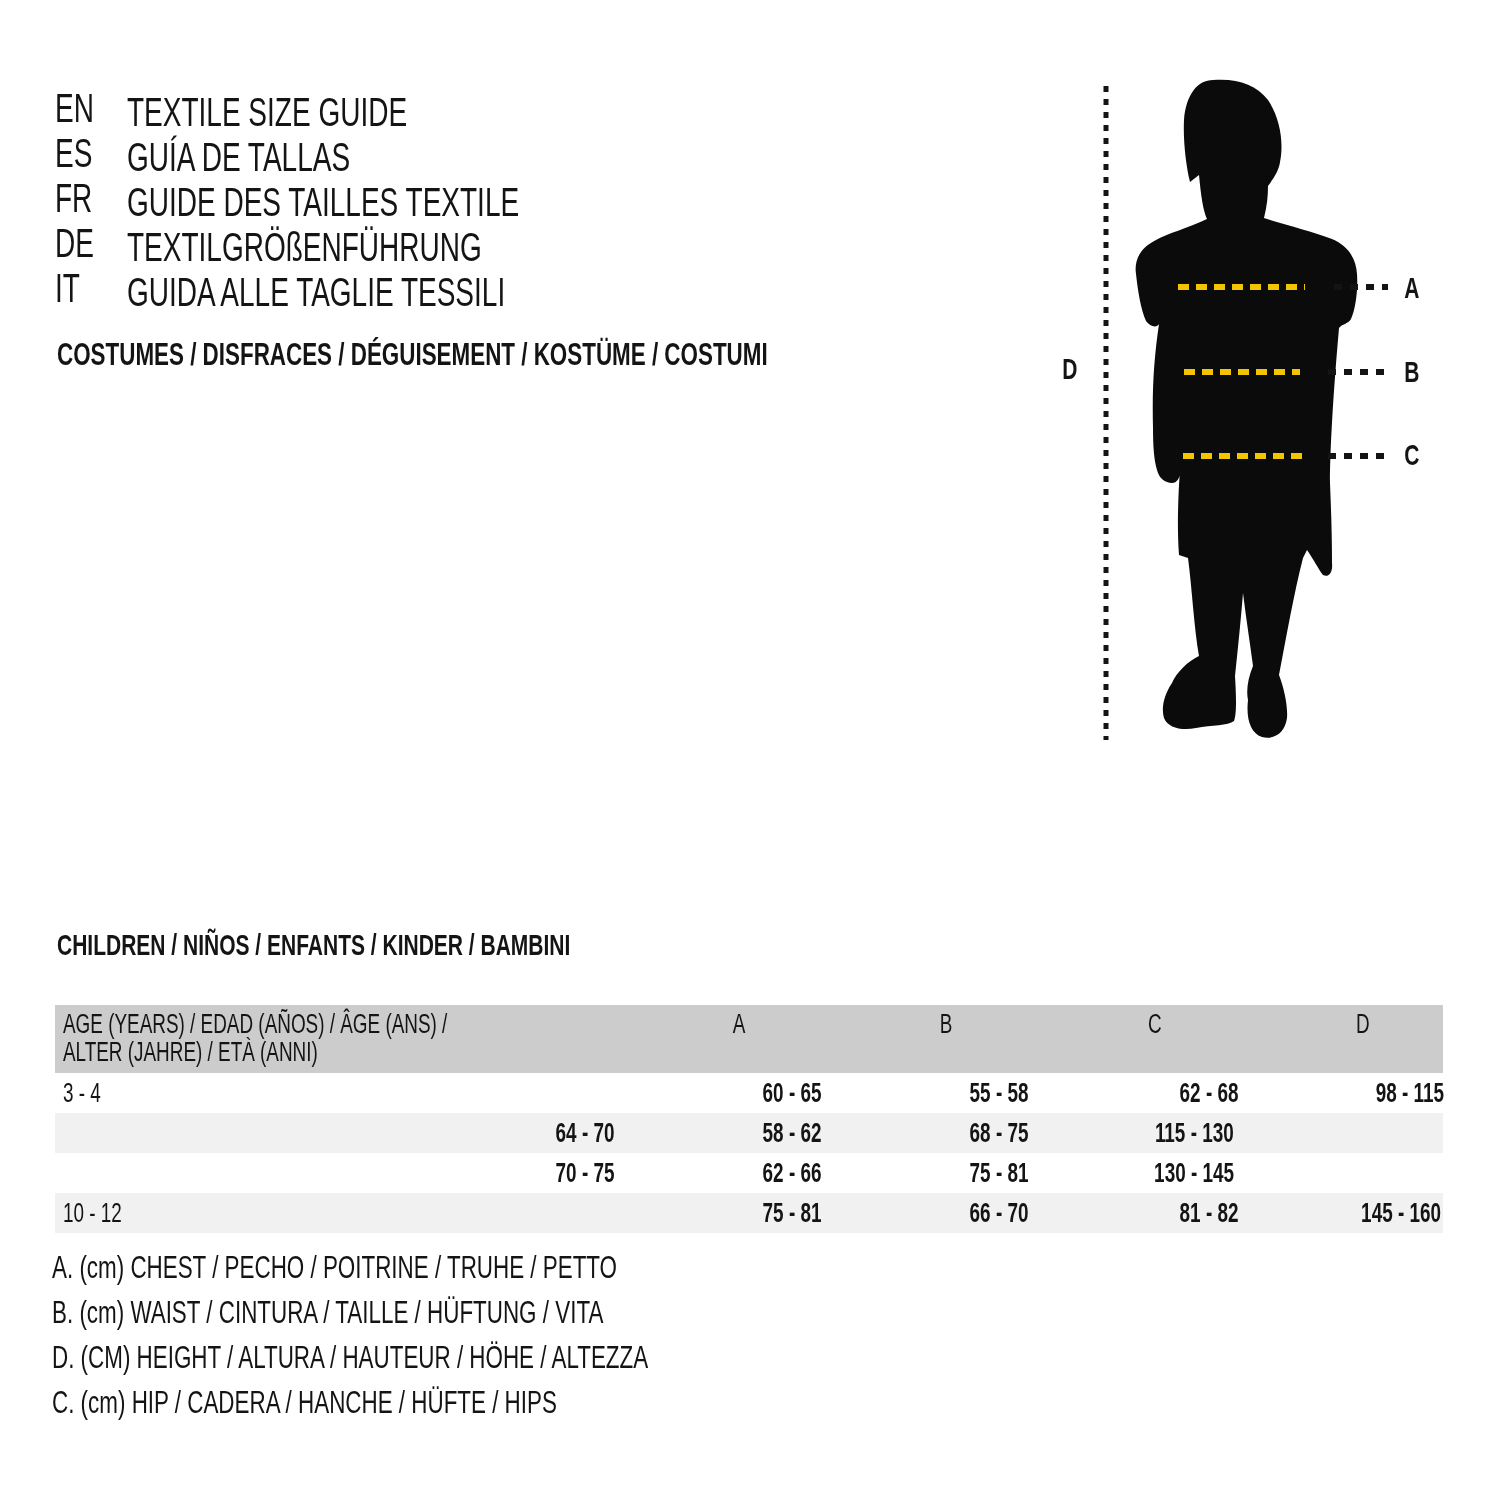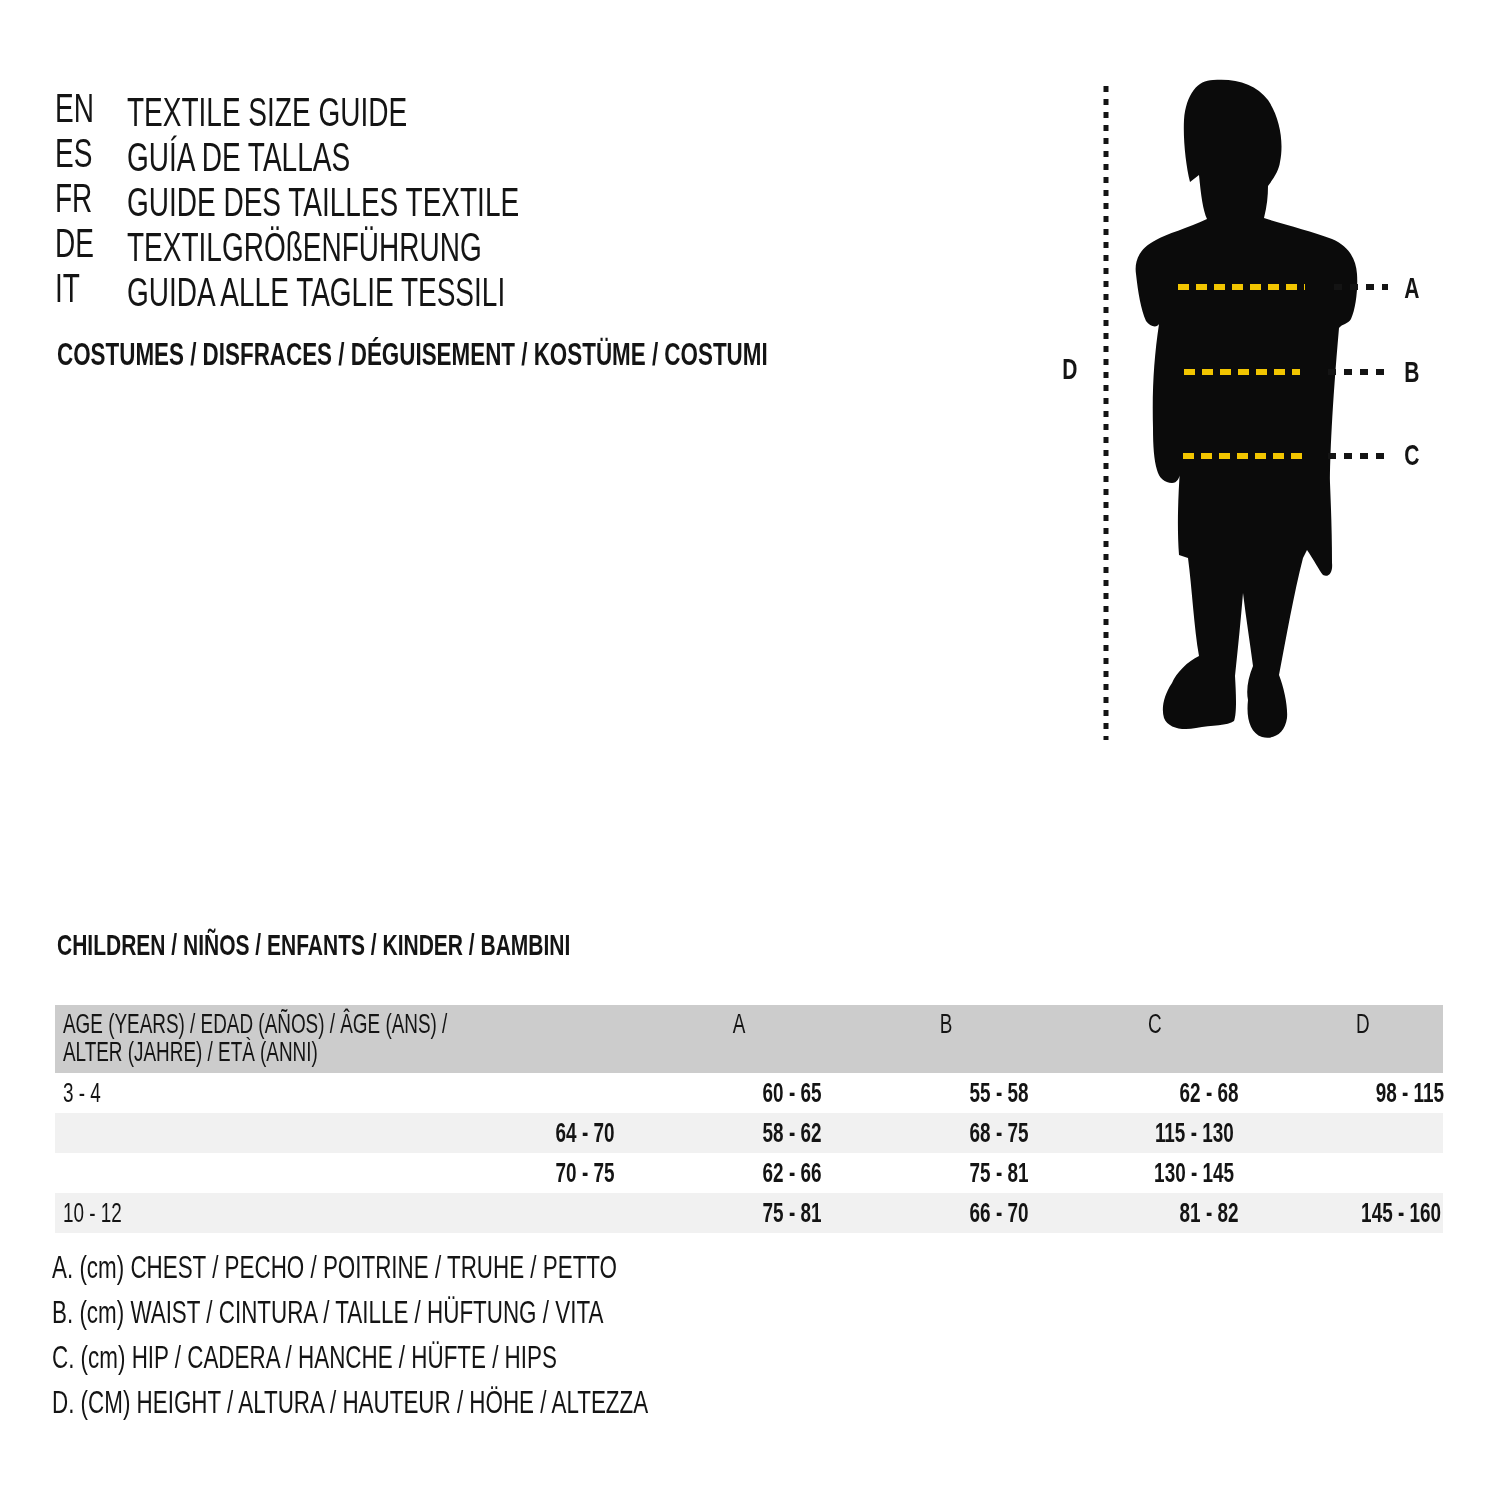--- a/index.html
+++ b/index.html
@@ -149,17 +149,17 @@
         <div class="valcell"><span class="cxc">81 - 82</span></div>
         <div class="valcell"><span class="cxc">145 - 160</span></div>
         <div></div>
       </div>
     </div>
   </div>
 
   <div class="legend">
     <div class="legend-row"><span class="cx">A. (cm) CHEST / PECHO / POITRINE / TRUHE / PETTO</span></div>
     <div class="legend-row"><span class="cx">B. (cm) WAIST / CINTURA / TAILLE / HÜFTUNG / VITA</span></div>
+    <div class="legend-row"><span class="cx">D. (CM) HEIGHT / ALTURA / HAUTEUR / HÖHE / ALTEZZA</span></div>
     <div class="legend-row"><span class="cx">C. (cm) HIP / CADERA / HANCHE / HÜFTE / HIPS</span></div>
-    <div class="legend-row"><span class="cx">D. (CM) HEIGHT / ALTURA / HAUTEUR / HÖHE / ALTEZZA</span></div>
   </div>
 
 </div>
 
 </body></html>

